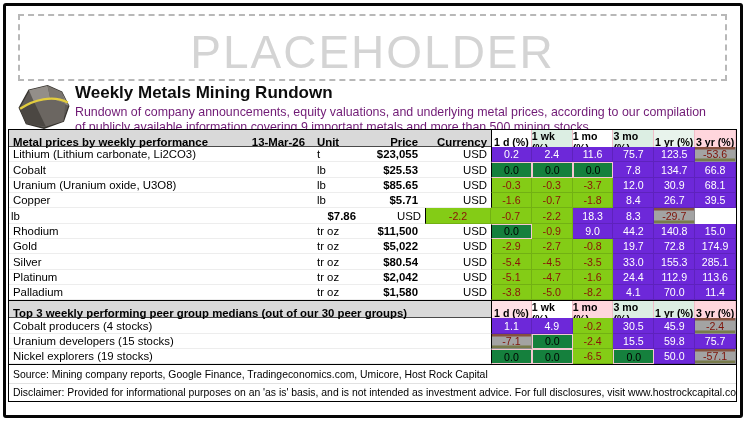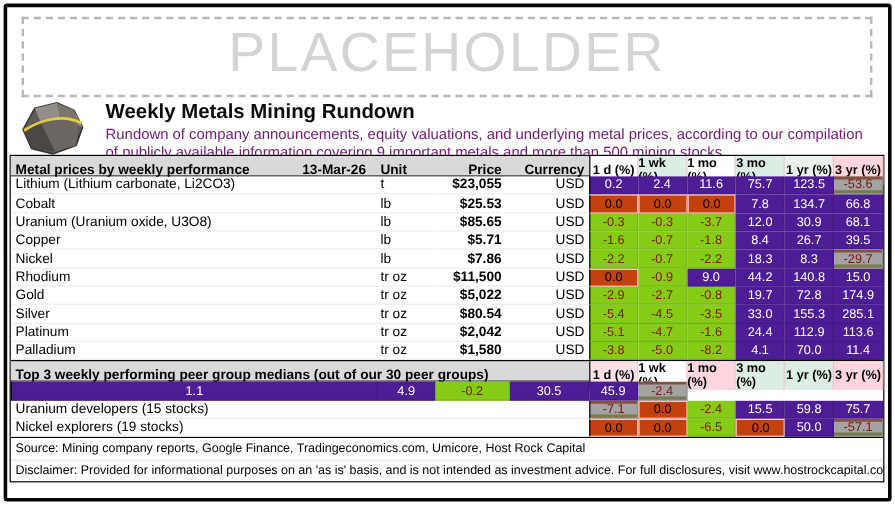--- a/index.html
+++ b/index.html
@@ -1,46 +1,46 @@
 <!DOCTYPE html>
 <html><head>
 <meta charset="utf-8">
 <style>
   html,body{margin:0;padding:0;background:#fff;}
   .canvas{position:relative;width:746px;height:421px;background:#fff;overflow:hidden;
           font-family:"Liberation Sans",sans-serif;color:#000;}
   .frame{position:absolute;left:3px;top:3px;width:734px;height:409px;border:3px solid #050505;border-radius:3px;}
   
   .ph{position:absolute;left:18px;top:14px;width:705px;height:63px;border:2px dashed #b8b8b8;
-      display:flex;align-items:flex-start;justify-content:center;background:#fff;}
+      display:flex;align-items:flex-end;justify-content:center;background:#fff;}
   .ph span{font-size:46px;color:#d4d4d4;letter-spacing:2px;font-weight:400;}
   
-  .brand{position:absolute;left:13px;top:83px;display:flex;gap:13px;align-items:flex-start;}
+  .brand{position:absolute;left:13px;top:83px;display:flex;align-items:flex-start;}
   .brand svg{width:62px;height:46px;flex:none;margin-top:1px;}
   .brand-title{font-size:17px;font-weight:bold;margin:0;color:#0d0d0d;}
   .brand-sub{font-size:12.4px;line-height:1.22;margin:2px 0 0;color:#701a75;width:640px;}
   
   .tbl{position:absolute;left:8px;top:129px;width:729px;border:1.5px solid #000;background:#fff;box-sizing:border-box;}
   .row{display:grid;grid-template-columns:306px 48px 62px 66px repeat(6,1fr);height:15.35px;}
   .hrow{height:16px;background:#d9d9d9;font-weight:bold;border-bottom:1px solid #4a4a4a;}
   .h2row{border-top:1.5px solid #000;}
   .mc{display:flex;align-items:center;font-size:11.4px;overflow:hidden;white-space:nowrap;box-sizing:border-box;}
   .name{padding-left:4px;}
   .unit{padding-left:2px;}
   .price{justify-content:flex-end;padding-right:7px;font-weight:bold;}
   .curr{justify-content:flex-end;padding-right:4px;}
   .drow .mc{border-bottom:1px solid #ededed;}
   .hlabel{display:flex;justify-content:space-between;align-items:center;padding-left:4px;padding-right:10px;font-size:11.4px;}
   .h2label{grid-column:1 / 5;padding-left:4px;font-size:11.4px;font-weight:bold;}
   
   .pc{display:flex;align-items:center;justify-content:center;font-size:10.6px;box-sizing:border-box;
       border-right:1px solid rgba(0,0,0,.13);border-bottom:1px solid rgba(0,0,0,.13);}
-  .g{background:#4c1d95;color:#ffffff;}
+  .g{background:#6d28d9;color:#ffffff;}
   .r{background:#84cc16;color:#8a1208;}
-  .w{background:#c2410c;color:#000;border:1px solid #f5c7d1;border-left:1px solid #f5c7d1;}
+  .w{background:#15803d;color:#000;border:1px solid #f5c7d1;border-left:1px solid #f5c7d1;}
   .rg{background:#a3a3a3;color:#7e1208;
       box-shadow:inset 0 2.5px 0 rgba(120,45,20,.7), inset 0 -2.5px 0 rgba(105,110,45,.75);}
   .pc.first{border-left:1.6px solid #000;}
   .pch{display:flex;align-items:center;justify-content:center;font-size:10.6px;font-weight:bold;box-sizing:border-box;
        border-right:1px solid #f0bfca;background:#fff;}
   .pch.first{border-left:1.6px solid #000;}
   
   .foot{border-top:1.8px solid #000;}
   .frow{height:17.2px;display:flex;align-items:center;padding-left:4px;font-size:10.4px;white-space:nowrap;overflow:hidden;}
   .frow + .frow{border-top:1px solid #e2e2e2;}
@@ -132,21 +132,20 @@
           <div class="mc price">$5.71</div>
           <div class="mc curr">USD</div>
           <div class="pc r first">-1.6</div>
           <div class="pc r">-0.7</div>
           <div class="pc r">-1.8</div>
           <div class="pc g">8.4</div>
           <div class="pc g">26.7</div>
           <div class="pc g">39.5</div>
         </div>
         <div class="row drow">
-          <div class="mc name">Nickel</div>
           <div class="mc unit">lb</div>
           <div class="mc price">$7.86</div>
           <div class="mc curr">USD</div>
           <div class="pc r first">-2.2</div>
           <div class="pc r">-0.7</div>
           <div class="pc r">-2.2</div>
           <div class="pc g">18.3</div>
           <div class="pc g">8.3</div>
           <div class="pc rg">-29.7</div>
         </div>
@@ -217,20 +216,21 @@
     <div class="pch first" style="background: rgb(255, 224, 229);">1 d (%)</div>
         <div class="pch" style="background: rgb(255, 255, 255);">1 wk (%)</div>
         <div class="pch" style="background: rgb(255, 214, 221);">1 mo (%)</div>
         <div class="pch" style="background: rgb(220, 238, 227);">3 mo (%)</div>
         <div class="pch" style="background: rgb(220, 238, 227);">1 yr (%)</div>
         <div class="pch" style="background: rgb(255, 214, 221);">3 yr (%)</div>
       </div>
 
     <div id="peer-rows">
         <div class="row drow">
+          <div class="mc name" style="grid-column: 1 / 5;">Cobalt producers (4 stocks)</div>
           <div class="pc g first">1.1</div>
           <div class="pc g">4.9</div>
           <div class="pc r">-0.2</div>
           <div class="pc g">30.5</div>
           <div class="pc g">45.9</div>
           <div class="pc rg">-2.4</div>
         </div>
         <div class="row drow">
           <div class="mc name" style="grid-column: 1 / 5;">Uranium developers (15 stocks)</div>
           <div class="pc rg first">-7.1</div>

